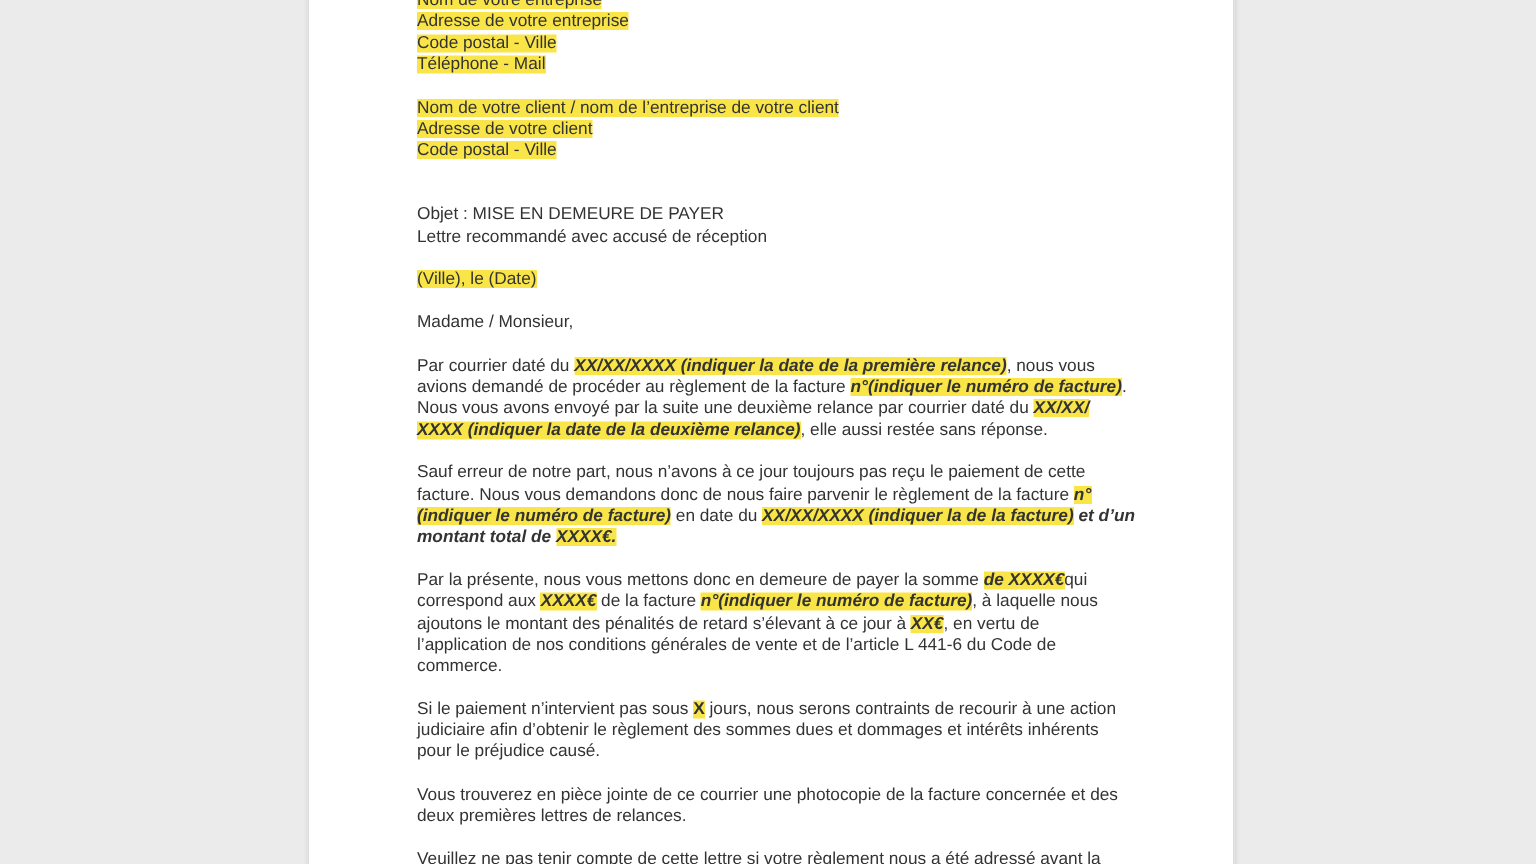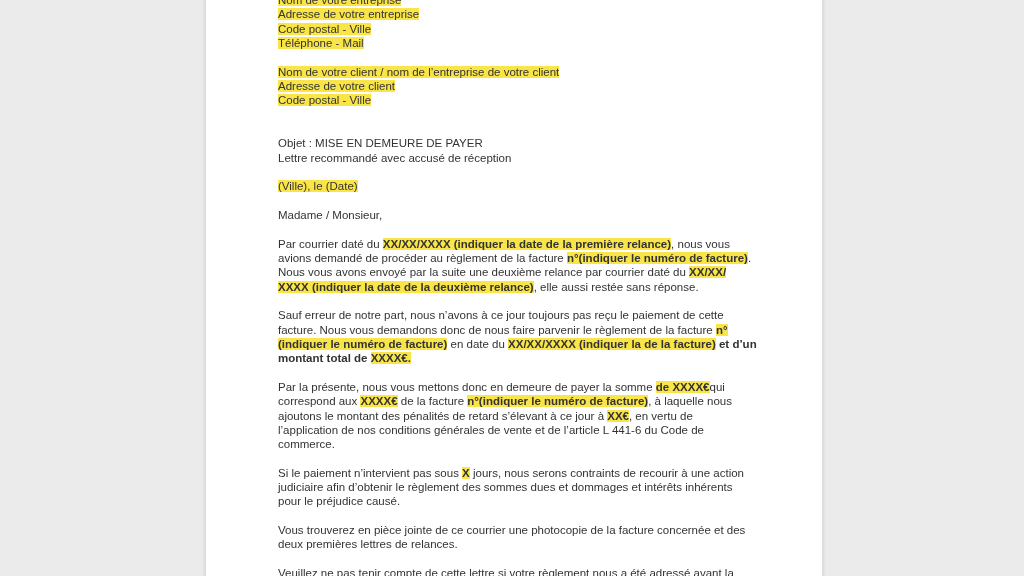--- a/index.html
+++ b/index.html
@@ -27,21 +27,21 @@
   }
   .letter-body {
     padding: 25px 0 0 72px;
     color: #333333;
     font-size: 11.5px;
     line-height: 14.33px;
     white-space: pre;
   }
   .line { height: 14.33px; }
   .hl { background: #f9e547; }
-  .it { }
+  .it { font-style: italic; }
   .bd { font-weight: 700; }
 </style>
 </head>
 <body style="background: rgb(235, 235, 235);">
 
 <div class="canvas">
   <div class="paper">
     <div class="letter-body" style="color: rgb(51, 51, 51);"><div class="line"><span class="hl" style="background: rgb(249, 229, 71);">Nom de votre entreprise</span></div><div class="line"><span class="hl" style="background: rgb(249, 229, 71);">Adresse de votre entreprise</span></div><div class="line"><span class="hl" style="background: rgb(249, 229, 71);">Code postal - Ville</span></div><div class="line"><span class="hl" style="background: rgb(249, 229, 71);">Téléphone - Mail</span></div><div class="line">&nbsp;</div><div class="line"><span class="hl" style="background: rgb(249, 229, 71);">Nom de votre client / nom de l’entreprise de votre client</span></div><div class="line"><span class="hl" style="background: rgb(249, 229, 71);">Adresse de votre client</span></div><div class="line"><span class="hl" style="background: rgb(249, 229, 71);">Code postal - Ville</span></div><div class="line">&nbsp;</div><div class="line">&nbsp;</div><div class="line"><span>Objet : MISE EN DEMEURE DE PAYER</span></div><div class="line"><span>Lettre recommandé avec accusé de réception</span></div><div class="line">&nbsp;</div><div class="line"><span class="hl" style="background: rgb(249, 229, 71);">(Ville), le (Date)</span></div><div class="line">&nbsp;</div><div class="line"><span>Madame / Monsieur,</span></div><div class="line">&nbsp;</div><div class="line"><span>Par courrier daté du </span><span class="hl it bd" style="background: rgb(249, 229, 71);">XX/XX/XXXX (indiquer la date de la première relance)</span><span>, nous vous</span></div><div class="line"><span>avions demandé de procéder au règlement de la facture </span><span class="hl it bd" style="background: rgb(249, 229, 71);">n°(indiquer le numéro de facture)</span><span>.</span></div><div class="line"><span>Nous vous avons envoyé par la suite une deuxième relance par courrier daté du </span><span class="hl it bd" style="background: rgb(249, 229, 71);">XX/XX/</span></div><div class="line"><span class="hl it bd" style="background: rgb(249, 229, 71);">XXXX (indiquer la date de la deuxième relance)</span><span>, elle aussi restée sans réponse.</span></div><div class="line">&nbsp;</div><div class="line"><span>Sauf erreur de notre part, nous n’avons à ce jour toujours pas reçu le paiement de cette</span></div><div class="line"><span>facture. Nous vous demandons donc de nous faire parvenir le règlement de la facture </span><span class="hl it bd" style="background: rgb(249, 229, 71);">n°</span></div><div class="line"><span class="hl it bd" style="background: rgb(249, 229, 71);">(indiquer le numéro de facture)</span><span> en date du </span><span class="hl it bd" style="background: rgb(249, 229, 71);">XX/XX/XXXX (indiquer la de la facture)</span><span class="it bd"> et d’un</span></div><div class="line"><span class="it bd">montant total de </span><span class="hl it bd" style="background: rgb(249, 229, 71);">XXXX€.</span></div><div class="line">&nbsp;</div><div class="line"><span>Par la présente, nous vous mettons donc en demeure de payer la somme </span><span class="hl it bd" style="background: rgb(249, 229, 71);">de XXXX€</span><span>qui</span></div><div class="line"><span>correspond aux </span><span class="hl it bd" style="background: rgb(249, 229, 71);">XXXX€</span><span> de la facture </span><span class="hl it bd" style="background: rgb(249, 229, 71);">n°(indiquer le numéro de facture)</span><span>, à laquelle nous</span></div><div class="line"><span>ajoutons le montant des pénalités de retard s’élevant à ce jour à </span><span class="hl it bd" style="background: rgb(249, 229, 71);">XX€</span><span>, en vertu de</span></div><div class="line"><span>l’application de nos conditions générales de vente et de l’article L 441-6 du Code de</span></div><div class="line"><span>commerce.</span></div><div class="line">&nbsp;</div><div class="line"><span>Si le paiement n’intervient pas sous </span><span class="hl bd" style="background: rgb(249, 229, 71);">X</span><span> jours, nous serons contraints de recourir à une action</span></div><div class="line"><span>judiciaire afin d’obtenir le règlement des sommes dues et dommages et intérêts inhérents</span></div><div class="line"><span>pour le préjudice causé.</span></div><div class="line">&nbsp;</div><div class="line"><span>Vous trouverez en pièce jointe de ce courrier une photocopie de la facture concernée et des</span></div><div class="line"><span>deux premières lettres de relances.</span></div><div class="line">&nbsp;</div><div class="line"><span>Veuillez ne pas tenir compte de cette lettre si votre règlement nous a été adressé avant la</span></div></div>
   </div>
 </div>

